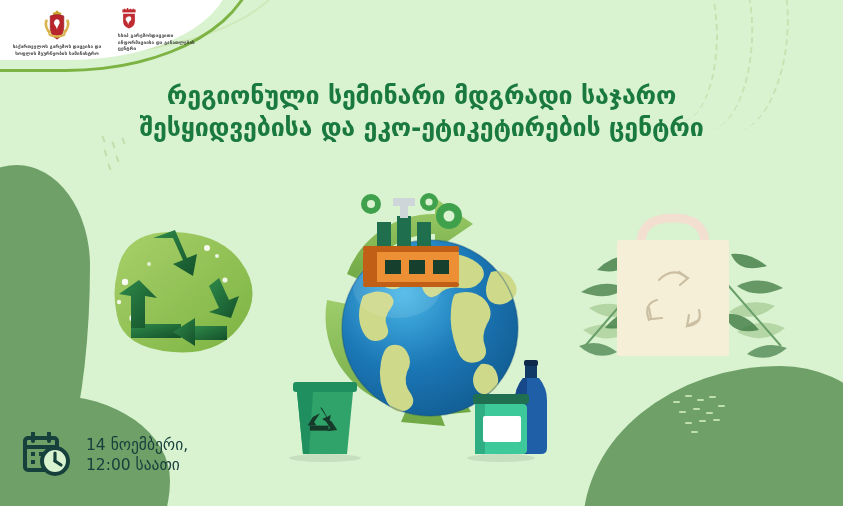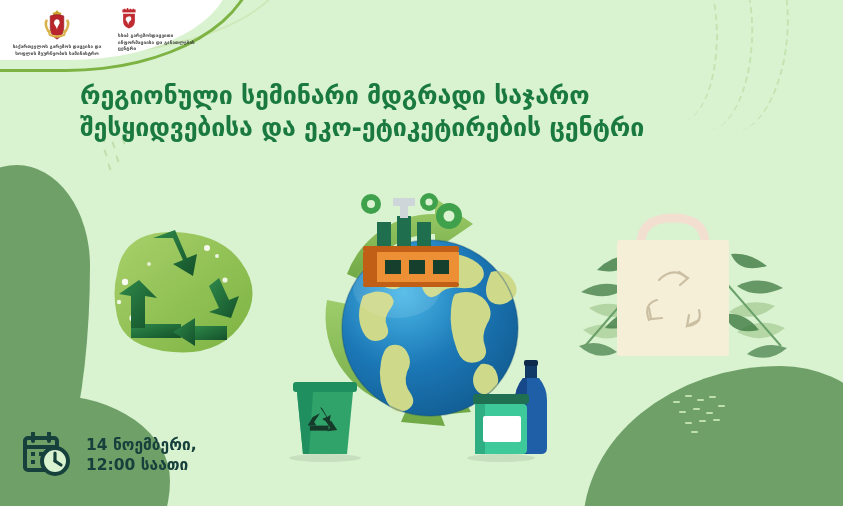--- a/index.html
+++ b/index.html
@@ -115,20 +115,21 @@
     letter-spacing:.1px;
     margin-top:2px;
     max-width:94px;
   }
   .logo-text.left2 { text-align:left; max-width:92px; margin-top:3px;}
 
   
   .title {
     position:absolute;
     left:0; right:0; top:80px;
+    text-align:center;
     color:#1a7a3e;
     font-weight:bold;
     font-size:25px;
     line-height:1.28;
     letter-spacing:-0.2px;
     z-index:8;
     padding:0 80px;
   }
   .title span { display:block; }
 
@@ -136,21 +137,21 @@
   .date-row {
     position:absolute;
     left:22px; bottom:28px;
     display:flex;
     align-items:center;
     gap:12px;
     z-index:12;
   }
   .date-text {
     color:#16403c;
-    font-weight:bold;
+    font-weight:normal;
     font-size:15.5px;
     line-height:1.32;
     white-space:pre-line;
   }
 
   
   .illus { position:absolute; }
   .illus-recycle { left:95px; top:222px; width:175px; height:150px; }
   .illus-center  { left:285px; top:176px; width:290px; height:290px; }
   .illus-bag     { left:575px; top:196px; width:215px; height:172px; }

